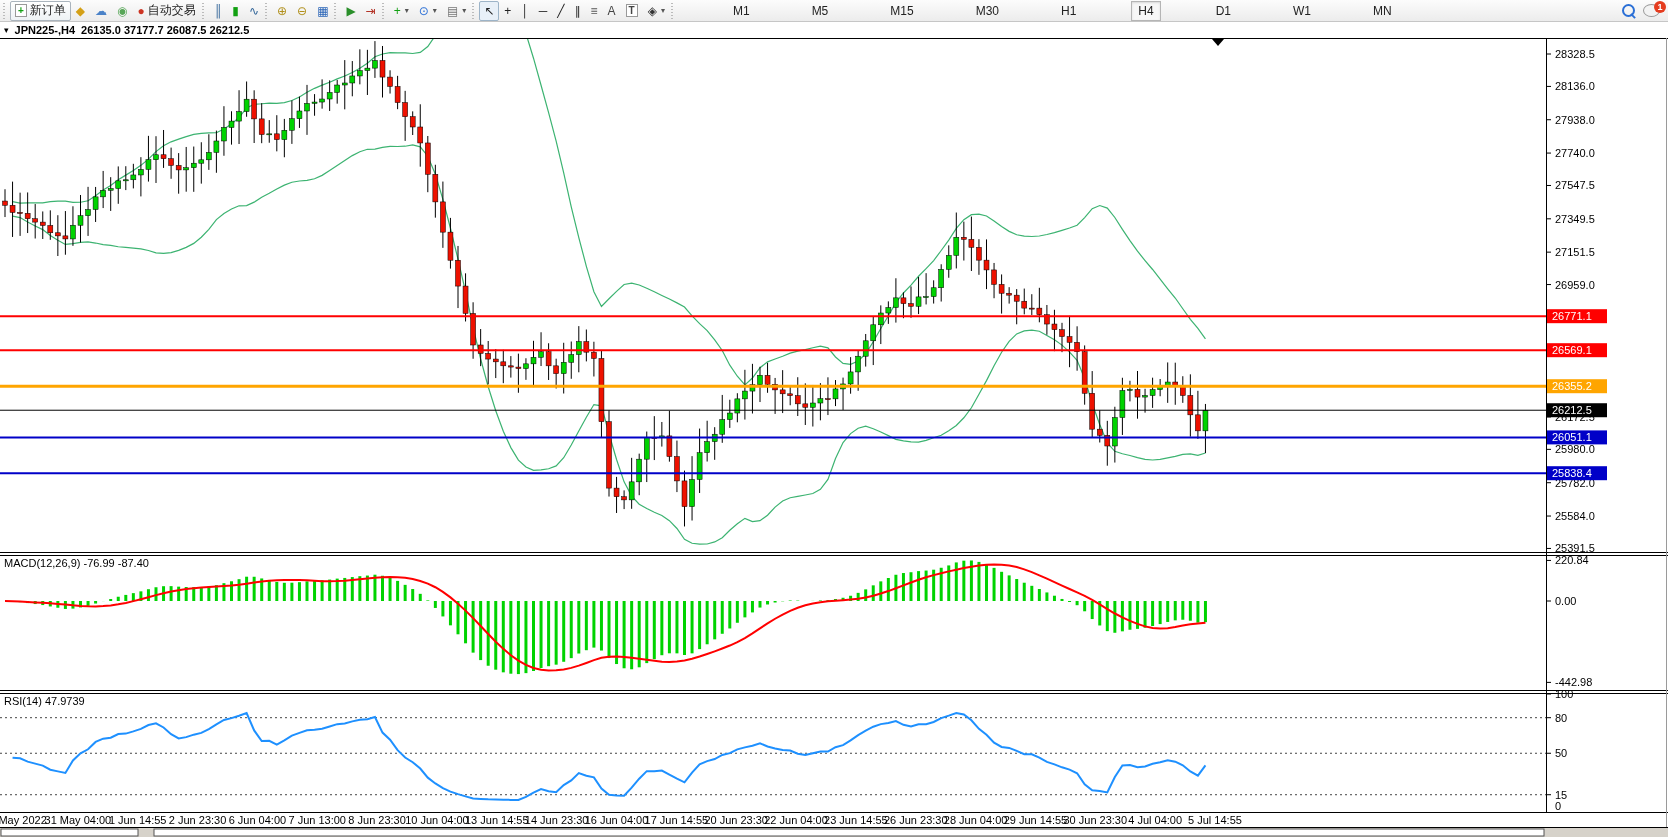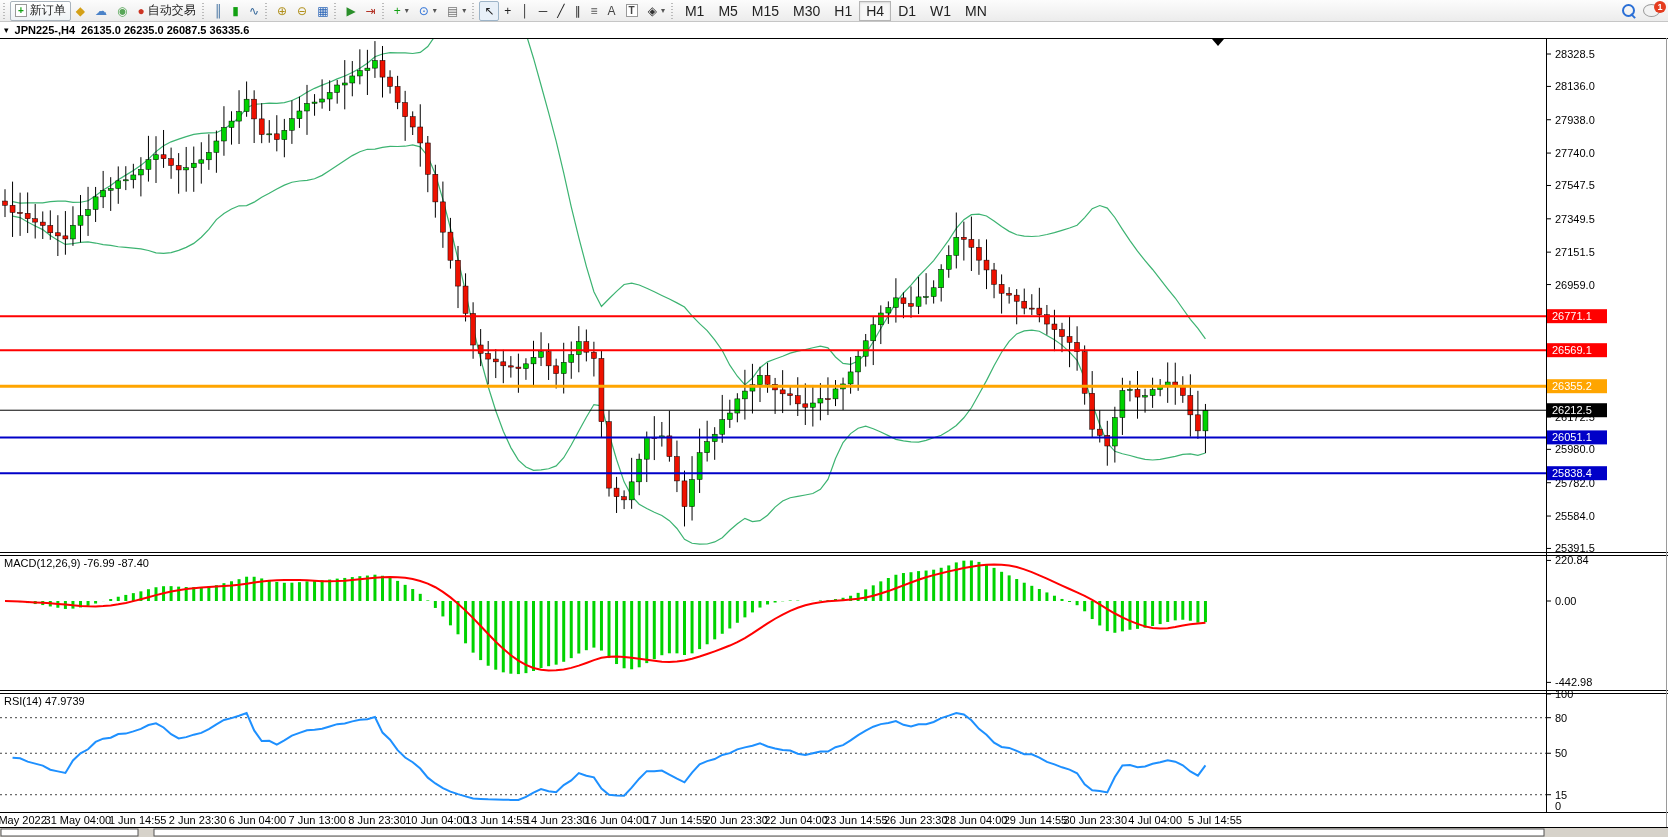--- a/index.html
+++ b/index.html
@@ -11,21 +11,21 @@
   .grip{width:4px;height:16px;margin:0 3px 0 1px;
     background-image:repeating-linear-gradient(#bbb 0 1px,transparent 1px 3px);
     background-size:2px 100%;background-repeat:repeat-y;}
   .tbtn{display:flex;align-items:center;gap:3px;height:18px;padding:0 4px;
     border:1px solid transparent;border-radius:2px;font-size:12px;color:#222;cursor:default;white-space:nowrap;}
   .tbtn.boxed{border:1px solid #aab4bd;background:linear-gradient(#ffffff,#eef2f5);}
   .tbtn.selected{border:1px solid #9db4c8;background:#e8f0f8;}
   .glyph{font-size:12px;line-height:12px;}
   .glyph.boxedicon{border:1px solid #999;background:#fff;padding:0 2px;font-weight:bold;font-size:10px;line-height:11px;}
   .dd{font-size:8px;color:#555;margin-left:1px;}
-  .tf{font-size:14px;color:#222;padding:0 6px;height:18px;display:flex;align-items:center;border:1px solid transparent;}
+  .tf{font-size:12px;color:#222;padding:0 6px;height:18px;display:flex;align-items:center;border:1px solid transparent;margin-left:48px;}
   .tf.active{border:1px solid #b5b5b5;background:#f7f7f7;box-shadow:inset 0 1px 2px #d8d8d8;text-align:center;}
   .tb-right{margin-left:auto;display:flex;align-items:center;gap:8px;padding-right:6px;}
   .mag{position:relative;width:9px;height:9px;border:2px solid #2a6fd6;border-radius:50%;display:inline-block;}
   .mag::after{content:"";position:absolute;width:2px;height:6px;background:#2a6fd6;
     left:8px;top:7px;transform:rotate(-45deg);}
   .bubble{position:relative;width:15px;height:11px;border:1px solid #999;border-radius:50%;
     background:#f3f3f3;display:inline-block;}
   .badge{position:absolute;top:-4px;right:-7px;width:12px;height:12px;border-radius:50%;
     background:#e53c1f;color:#fff;font-size:9px;line-height:12px;text-align:center;font-weight:bold;}
   
@@ -145,21 +145,21 @@
       <span class="mag"></span>
       <span class="bubble">
         <span class="badge">1</span>
       </span>
     </div>
   </div>
 
 <div class="titlerow">
   <span class="collapse">▾</span>
   <span>JPN225-,H4</span>
-  <span>26135.0 26235.0 26087.5 36335.6</span>
+  <span>26135.0 37177.7 26087.5 26212.5</span>
 </div>
 
 <svg id="chart-svg" width="1668" height="799">
     <rect x="0" y="0" width="1668" height="799" fill="#ffffff"></rect>
     <g>
       <polyline points="12.55,163.66740124362602 20.1,165.1294233378169 27.65,164.84857997703352 35.2,164.8235750330872 42.75,164.82300942433056 50.3,163.61238197754778 57.85,163.17765411340602 65.4,163.06175894506325 72.95,164.36926953398915 80.5,164.2268617213709 88.05,162.75307805318818 95.6,157.76727375537365 103.14999999999999,152.07238499882766 110.7,147.39827156865923 118.25,141.71659383414928 125.8,137.13776441894106 133.35,132.3971972891041 140.9,127.36179716435227 148.45,121.1051489259934 156,113.64671844722788 163.54999999999998,107.80400231847554 171.1,103.82394826025191 178.65,101.09432056415413 186.2,98.66975602029365 193.75,96.43422325658575 201.29999999999998,95.31021342530143 208.85,94.78929910092043 216.4,94.72589235086357 223.95,91.03526113553987 231.5,86.0669546558985 239.04999999999998,79.55819320278499 246.6,69.96577846060198 254.15,66.28028439615619 261.7,65.75868012478949 269.25,65.04359980381946 276.8,65.32286590270323 284.34999999999997,64.69719531432669 291.9,62.510096326202756 299.45,58.94038473346781 307,54.32819175848896 314.55,50.32882787198868 322.09999999999997,47.10096840832601 329.65,44.23101394671037 337.2,40.87038309068079 344.75,37.93492714963985 352.3,34.446715437186825 359.84999999999997,30.163980048702207 367.4,25.298044628333624 374.95,18.75287799685175 382.5,16.03246907482737 390.05,14.656648688985584 397.59999999999997,14.806077514564095 405.15,14.867663962531761 412.7,15.519005748046926 420.25,14.44010827300031 427.8,8.498709036236301 435.34999999999997,-2.434897248689502 442.9,-16.173033509634507 450.45,-30.097482185518317 458,-42.72699901028804 465.55,-54.39868381264688 473.09999999999997,-65.27389186498439 480.65,-70.77536292277 488.2,-71.13553422321546 495.75,-67.21161399495143 503.3,-58.66788536840252 510.84999999999997,-45.454566758995355 518.4,-27.978437163427508 525.9499999999999,-4.426465474934247 533.5,20.20854690092107 541.05,47.27971407361212 548.6,74.63855415143928 556.15,103.17815421617524 563.6999999999999,134.9540566942112 571.25,168.78741075378494 578.8,199.52054785202736 586.35,228.32411761655274 593.9,253.65472749024832 601.4499999999999,268.5257176513533 609,260.7864783807689 616.55,253.3853392752433 624.1,246.50802489241096 631.65,245.1121009979197 639.1999999999999,246.96564789528887 646.75,250.31190811186855 654.3,253.70253111489802 661.85,257.42240277029816 669.4,261.03595313713095 676.9499999999999,264.87600515555494 684.5,269.07332494369797 692.05,277.8510784890299 699.6,285.67708869833217 707.15,292.5839219641089 714.6999999999999,301.83054441182026 722.25,312.4702831122415 729.8,327.1583132525877 737.35,338.25722826906195 744.9,346.9530656467993 752.4499999999999,340.0324594121531 760,329.73473227719074 767.55,323.86596629296344 775.1,321.0170220207849 782.65,318.29325989672014 790.1999999999999,315.17903665967054 797.75,313.12722830370615 805.3,311.56126838816766 812.85,309.7373551846732 820.4,308.1976565799813 827.9499999999999,309.8839175103291 835.5,318.98427721793536 843.05,325.3522753502294 850.6,326.26670565040854 858.15,323.0539495377485 865.6999999999999,315.80372255875847 873.25,303.72050977234903 880.8,290.4399706970805 888.35,277.76432961139454 895.9,264.704092190183 903.4499999999999,254.9915236885646 911,247.10954309741837 918.55,238.24884036987845 926.1,230.58096714296127 933.65,222.59341540042064 941.1999999999999,212.50721756008184 948.75,202.06983503357432 956.3,190.43902754294447 963.85,181.71098436864423 971.4,176.63383829136527 978.9499999999999,176.1759582472307 986.5,178.00116932813756 994.05,182.8978828781313 1001.6,188.55880033016876 1009.15,193.34834454579067 1016.6999999999999,196.76841707775003 1024.25,198.17254255423816 1031.8,198.49200506652414 1039.35,198.0093498723882 1046.8999999999999,196.4732989005232 1054.45,194.66538565414413 1062,192.41940604094165 1069.55,190.01348991564004 1077.1,187.19880307438217 1084.6499999999999,179.6238970966208 1092.2,170.64867813546147 1099.75,167.53796155622825 1107.3,170.1172270874465 1114.85,179.47795142446373 1122.3999999999999,191.40006095834528 1129.95,202.5745004627634 1137.5,213.205758192855 1145.05,222.53747122263303 1152.6,231.4978112658679 1160.1499999999999,241.23075345889632 1167.7,250.76820026727466 1175.25,260.0280364437982 1182.8,270.7403618969764 1190.35,281.27374279270134 1197.8999999999999,290.481320105034 1205.45,300.92707402906444 " fill="none" stroke="#3cb371" stroke-width="1.2"></polyline>
       <polyline points="12.55,178.04830131962697 20.1,179.53975395539157 27.65,184.02288644627544 35.2,187.9126553446172 42.75,191.60962526643468 50.3,197.54905837760475 57.85,202.30727460382784 65.4,206.4654354552917 72.95,205.65232683633675 80.5,204.4702251906628 88.05,203.80730577706677 95.6,205.03386791026492 103.14999999999999,206.57723193202727 110.7,207.4057332744614 118.25,208.76706069188606 125.8,209.40918425439403 133.35,210.11487600900054 140.9,210.95699947379603 148.45,212.47152787083877 156,214.87945329909925 163.54999999999998,215.34933558220155 171.1,214.54075956178463 178.65,212.38737965811092 186.2,209.3705504655431 193.75,205.3810076843383 201.29999999999998,199.20911187935596 208.85,191.38302639206896 216.4,181.65169004616936 223.95,175.56887369686245 231.5,171.0733347688016 239.04999999999998,167.78805053946408 246.6,167.61615551733732 254.15,164.1571562045623 261.7,159.2860442507437 269.25,155.3010290942624 276.8,151.00438630447815 284.34999999999997,147.1607348087301 291.9,144.27787090928578 299.45,142.9724157100819 307,142.45210759856127 314.55,140.78331951418906 322.09999999999997,137.3723959079258 329.65,132.4982426254337 337.2,127.59085880360244 344.75,122.50418241284721 352.3,117.6076119512884 359.84999999999997,113.70812894710107 367.4,111.28841351027961 374.95,111.13161514953656 382.5,109.4529953694804 390.05,108.31391326690697 397.59999999999997,108.50118477803123 405.15,108.21801859013169 412.7,106.81051521524469 420.25,108.80289457655691 427.8,118.21231302442754 435.34999999999997,136.30884408708306 442.9,161.38926071525302 450.45,190.23864133034908 458,221.13197237292897 465.55,253.94317580096418 473.09999999999997,289.4163172635388 480.65,321.00888409006626 488.2,348.77485404214224 495.75,372.735237160612 503.3,393.1768660537743 510.84999999999997,409.6124345439618 518.4,422.1796618645046 525.9499999999999,428.9635934391772 533.5,432.347790965325 541.05,431.8054667396929 548.6,430.77397431790996 556.15,427.9277370626732 563.6999999999999,419.68360159768247 571.25,407.0146990622354 578.8,393.01556295490656 586.35,379.2394938384769 593.9,366.54070359331024 601.4499999999999,367.8162431486925 609,395.757502621297 616.55,421.48952703882094 624.1,443.8550569098688 631.65,458.097657616832 639.1999999999999,466.256121731617 646.75,470.4856190907949 654.3,474.28367192069845 661.85,477.4468996976902 669.4,482.63602545122063 676.9499999999999,490.50356210713704 684.5,501.23824967126126 692.05,505.23509510442034 699.6,506.09857225590633 707.15,505.9890843911775 714.6999999999999,503.93318648612285 722.25,499.78696341037795 729.8,492.2395068347197 737.35,485.8100608671182 744.9,480.375773262588 752.4499999999999,483.60035754096776 760,482.6186233964688 767.55,477.24312159304077 775.1,469.0939494053846 782.65,463.014619082912 790.1999999999999,459.7763128429706 797.75,458.4541094911516 805.3,456.9782929755336 812.85,455.51363039039046 820.4,451.26181163279244 827.9499999999999,441.37044260331976 835.5,420.5027229816678 843.05,404.5832028696411 850.6,395.58796448865263 858.15,390.2641546748266 865.6999999999999,388.1720073521632 873.25,390.77907117158776 880.8,394.05727971553455 888.35,397.59604638232037 895.9,401.33412796971874 903.4499999999999,402.93526724867843 911,403.91489093746776 918.55,404.0359878007641 926.1,402.37201929029504 933.65,399.7535104267775 941.1999999999999,397.2101674265455 948.75,392.8019442145453 956.3,387.42938470180815 963.85,379.79322840703236 971.4,369.7380036050283 978.9499999999999,356.3240589569207 986.5,342.597727087303 994.05,327.7439298045454 1001.6,314.2142387352148 1009.15,303.3176280785965 1016.6999999999999,295.94026654863103 1024.25,292.86780643159216 1031.8,292.06028901684004 1039.35,293.2623102123677 1046.8999999999999,297.4160197411759 1054.45,301.82932890336997 1062,307.1056115468755 1069.55,314.0543501102055 1077.1,322.3841803338683 1084.6499999999999,340.5093037901169 1092.2,365.4652625264157 1099.75,386.5708205895085 1107.3,404.86697593371116 1114.85,413.32326298401824 1122.3999999999999,415.71091775990095 1129.95,417.46184740605156 1137.5,419.54519619703007 1145.05,421.32459427836557 1152.6,421.9994965964163 1160.1499999999999,421.3886959657039 1167.7,419.93205723813367 1175.25,418.43546669847854 1182.8,416.46015850160927 1190.35,415.9421378113576 1197.8999999999999,417.4165652417438 1205.45,415.0256473493652 " fill="none" stroke="#3cb371" stroke-width="1.2"></polyline>
     </g>
     <g>
       <line x1="5" y1="151.24529524175927" x2="5" y2="179.05011758629897" stroke="#000000" stroke-width="1"></line>

